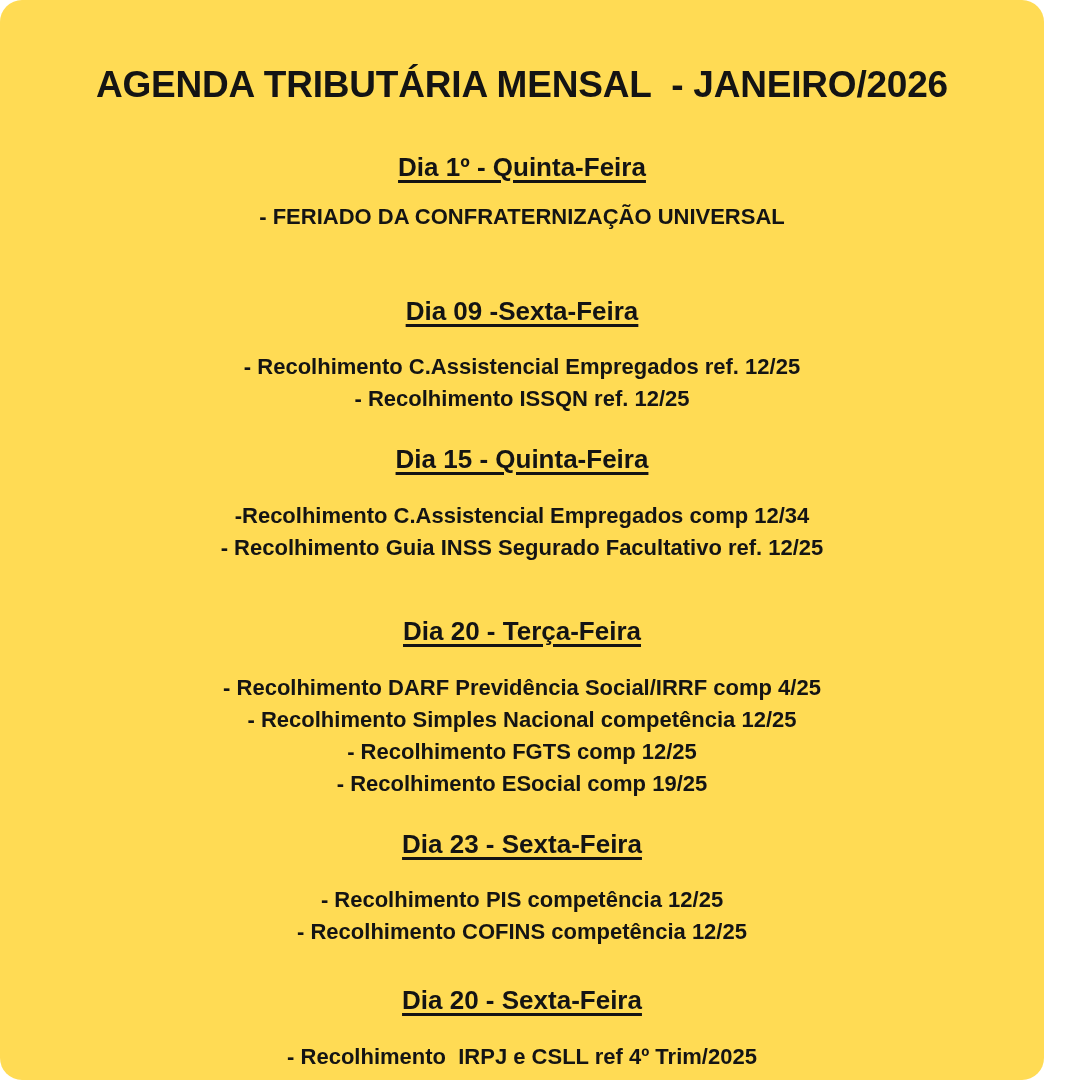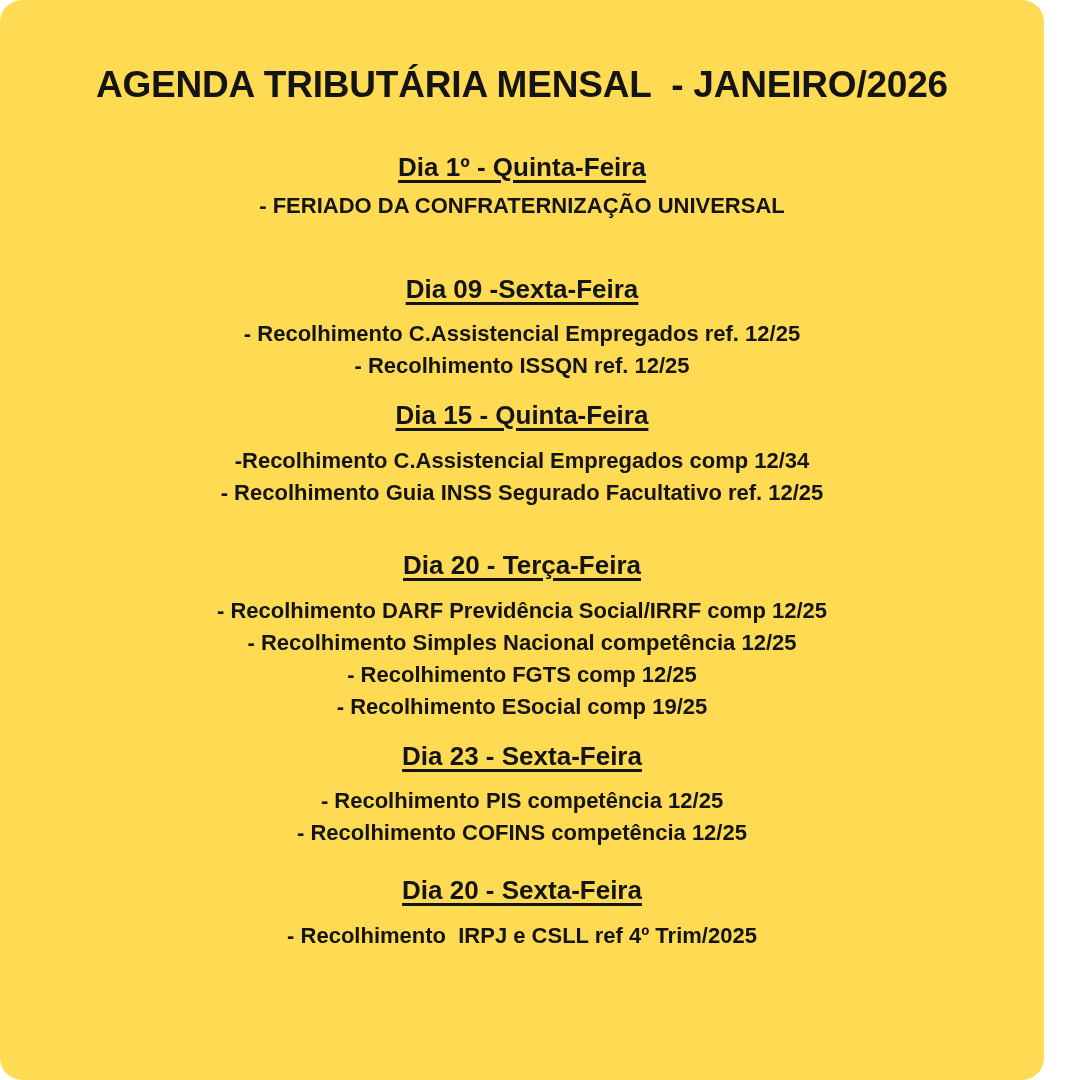--- a/index.html
+++ b/index.html
@@ -59,21 +59,21 @@
     font-weight: 700;
     text-decoration: underline;
     text-underline-offset: 4px;
     text-decoration-thickness: 3px;
     text-align: center;
     white-space: pre;
     line-height: 1.18;
     margin: 0;
   }
   .day-items {
-    margin: 0;
+    margin: 11px;
     padding: 0;
     list-style: none;
     width: 100%;
     text-align: center;
   }
   .day-item {
     font-size: 22px;
     font-weight: 700;
     line-height: 1.45;
     white-space: pre;
@@ -122,21 +122,21 @@
         <li class="day-item">-Recolhimento C.Assistencial Empregados comp 12/34</li>
         <li class="day-item">- Recolhimento Guia INSS Segurado Facultativo ref. 12/25</li>
       </ul>
     </section>
     <div class="sp-block-lg"></div>
 
     <section class="day-section">
       <div class="day-heading">Dia 20 - Terça-Feira</div>
       <div class="sp-after-head-md"></div>
       <ul class="day-items">
-        <li class="day-item">- Recolhimento DARF Previdência Social/IRRF comp 12/25</li>
+        <li class="day-item">- Recolhimento DARF Previdência Social/IRRF comp 4/25</li>
         <li class="day-item">- Recolhimento Simples Nacional competência 12/25</li>
         <li class="day-item">- Recolhimento FGTS comp 12/25</li>
         <li class="day-item">- Recolhimento ESocial comp 19/25</li>
       </ul>
     </section>
     <div class="sp-block-sm"></div>
 
     <section class="day-section">
       <div class="day-heading">Dia 23 - Sexta-Feira</div>
       <div class="sp-after-head-md"></div>

